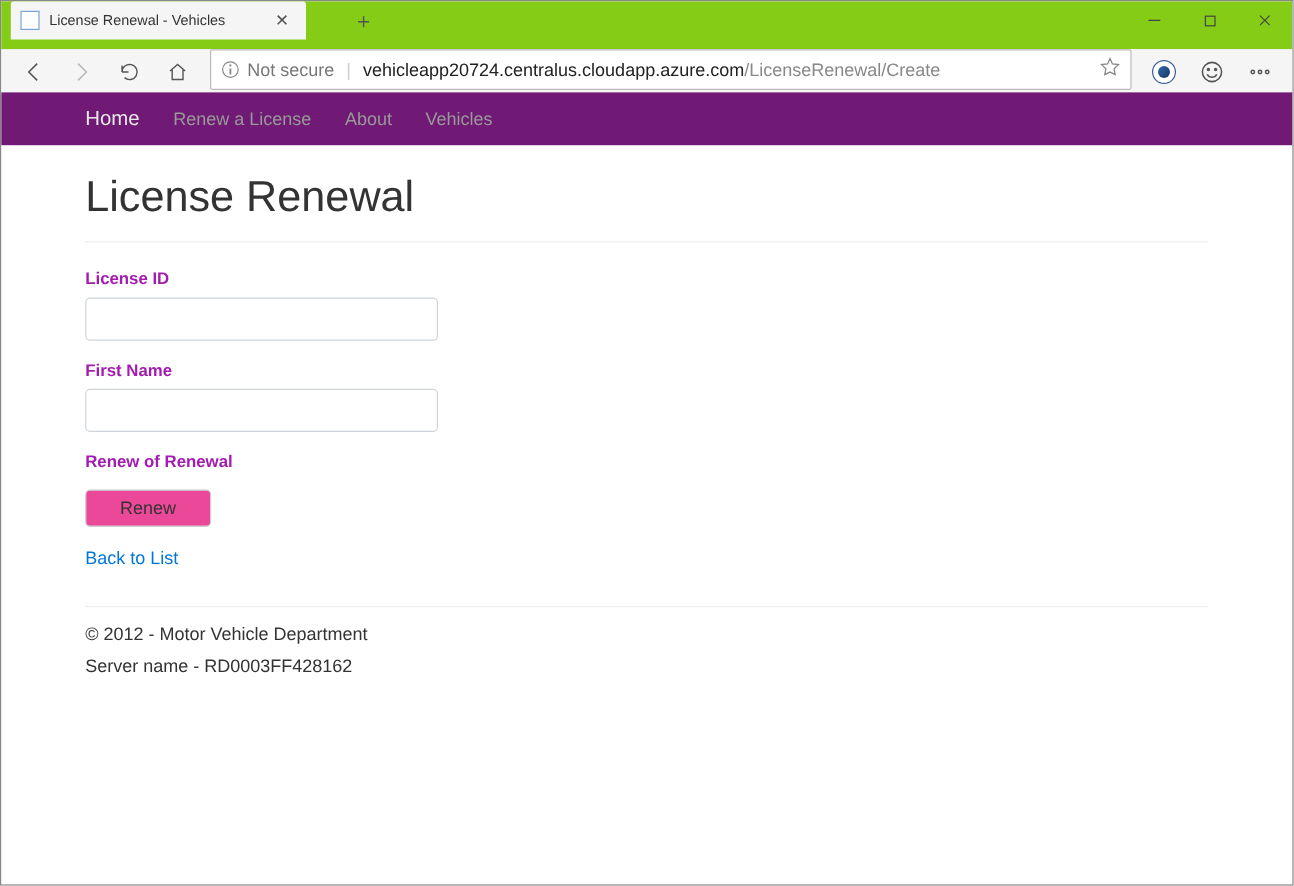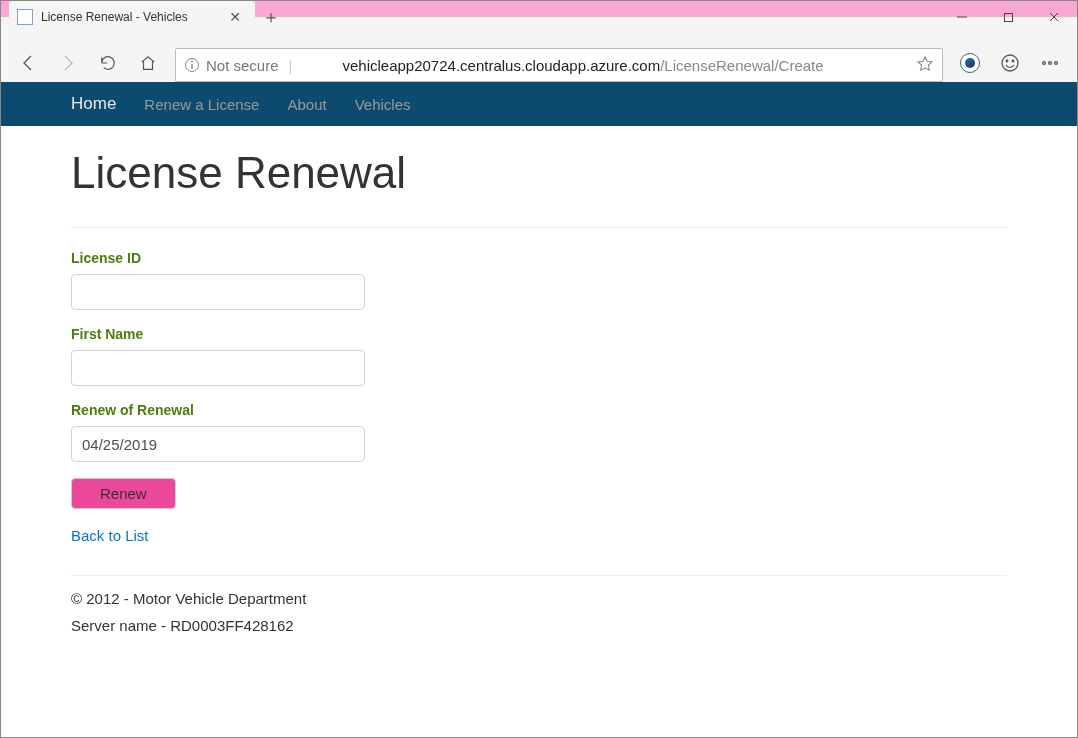--- a/index.html
+++ b/index.html
@@ -7,24 +7,25 @@
       font-family: "Segoe UI", -apple-system, Arial, sans-serif;
       background: #fff;
       width: 1078px;
       height: 738px;
       overflow: hidden;
       border: 1px solid #888;
     }
     
     .browser-chrome { background: #cfcfcf; }
     .titlebar {
-      height: 16px;
+      height: 40px;
       display: flex;
       align-items: flex-start;
-      background: #f9a8d4;
+      background: #84cc16;
+      gap: 32px;
     }
     .tab {
       display: flex;
       align-items: center;
       background: #f5f5f5;
       height: 32px;
       margin-left: 8px;
       padding: 0 10px 0 8px;
       border-top-left-radius: 3px;
       border-top-right-radius: 3px;
@@ -41,23 +42,23 @@
       font-size:10px;color:#2b7cd3;
     }
     .tab .tab-title { flex: 1; white-space: nowrap; overflow: hidden; text-overflow: ellipsis; }
     .tab .tab-close { font-size: 14px; color: #555; padding: 0 4px; cursor: pointer; }
     .newtab { width: 32px; height:32px; display:flex;align-items:center;justify-content:center;color:#555;font-size:18px;cursor:pointer;}
     .window-controls { margin-left:auto; display:flex; }
     .wc { width:46px; height:32px; display:flex;align-items:center;justify-content:center;color:#444;font-size:12px;cursor:pointer;}
     .wc svg { stroke:#444; }
     .toolbar {
       background: #f5f5f5;
-      height: 65px;
+      height: 36px;
       display:flex;
-      align-items:flex-end;
+      align-items:flex-start;
       padding: 0 8px;
       gap:2px;
     }
     .tb-btn { width:38px;height:38px;display:flex;align-items:center;justify-content:center;color:#555;cursor:pointer;border-radius:2px;}
     .tb-btn.disabled { color:#bbb; cursor:default;}
     .tb-btn svg { stroke: currentColor; fill:none; stroke-width:1.3; }
     .addrbar {
       flex:1;
       height:34px;
       border:1px solid #bbb;
@@ -65,51 +66,51 @@
       border-radius:2px;
       display:flex;
       align-items:center;
       padding:0 8px;
       margin: 0 6px;
       font-size:15px;
       color:#333;
     }
     .addrbar .sec { color:#777; display:flex;align-items:center;gap:6px;}
     .addrbar .sep { color:#ccc; margin:0 10px;}
-    .addrbar .url-host { color:#222;margin-left:40px; }
+    .addrbar .url-host { color:#222; }
     .addrbar .url-path { color:#888; }
     .addrbar .star { margin-left:auto; color:#888;}
     .right-icons { display:flex; gap:2px; }
     .ext-icon {
       width:20px;height:20px;border-radius:50%;
       background:#fff;border:1px solid #3b5e9b;
       display:flex;align-items:center;justify-content:center;
     }
     .ext-icon::after{content:"";width:10px;height:10px;border-radius:50%;background:linear-gradient(135deg,#2b6cb0,#1a365d);}
     
     .page-navbar {
-      background:#0c4a6e;
+      background:#701a75;
       height:44px;
       display:flex;
       align-items:center;
       padding:0 70px;
       gap:28px;
     }
     .page-navbar a {
       color:#999;
       text-decoration:none;
       font-size:15px;
       cursor:pointer;
     }
     .page-navbar a.brand { color:#e8e8e8; font-size:17px; }
     .container { padding: 22px 70px; }
-    .page-title { font-size:44px; font-weight:400; color:#333; margin-bottom:29px;}
+    .page-title { font-size:36px; font-weight:400; color:#333; margin-bottom:16px;}
     .hr { height:1px;background:#eee;margin-bottom:22px;}
     .form-group { margin-bottom:16px; max-width:294px;}
-    .form-label { font-weight:700; font-size:14px; color:#4d7c0f; display:block; margin-bottom:8px;}
+    .form-label { font-weight:700; font-size:14px; color:#a21caf; display:block; margin-bottom:8px;}
     .form-input {
       width:100%; height:36px;
       border:1px solid #ced4da;
       border-radius:4px;
       padding:0 10px;
       font-size:15px;
       color:#495057;
       background:#fff;
     }
     .btn {
@@ -237,21 +238,20 @@
   </div>
 
   <div class="form-group">
     <label class="form-label">First Name</label>
     <input class="form-input" type="text" value="" style="">
   </div>
 
 
   <div class="form-group">
     <label class="form-label">Renew of Renewal</label>
-    <input class="form-input" type="text" value="04/25/2019" style="">
   </div>
 
   <button class="btn">Renew</button>
 
   <div>
     <a class="back-link">Back to List</a>
   </div>
 
   <div class="footer-hr"></div>
   <div class="footer-text">© 2012 - Motor Vehicle Department</div>

